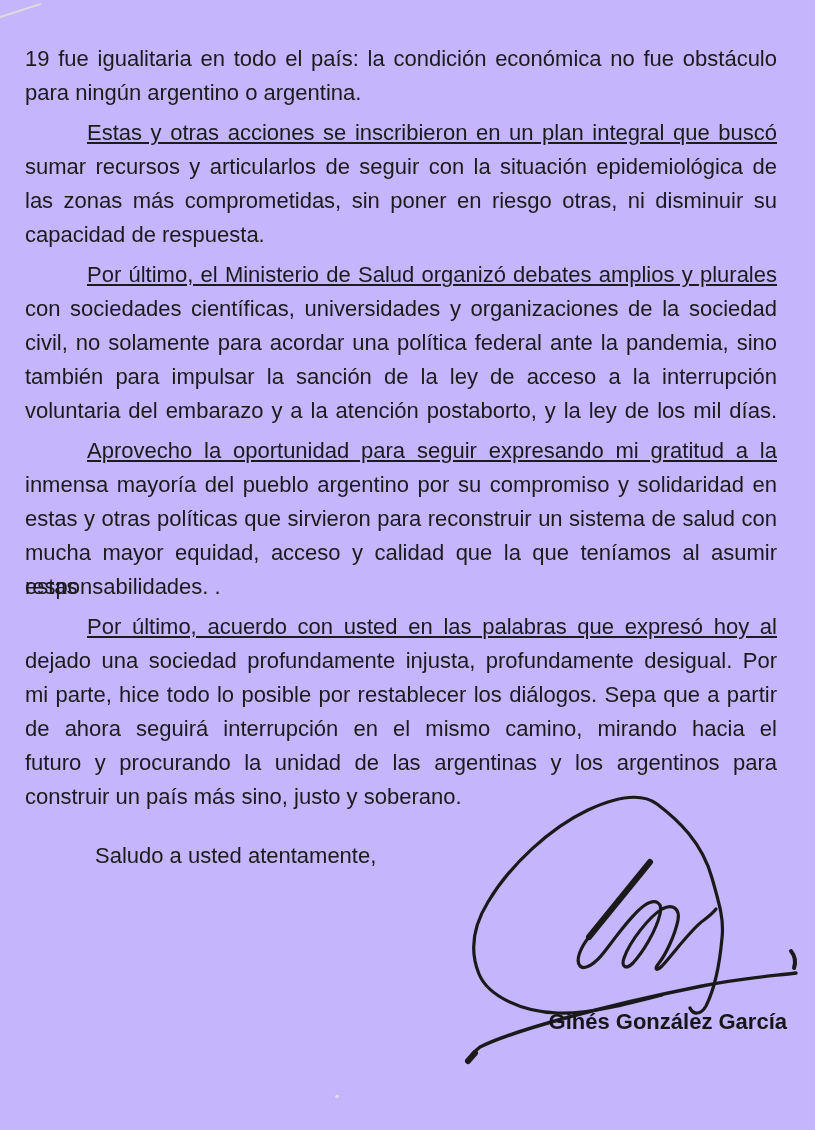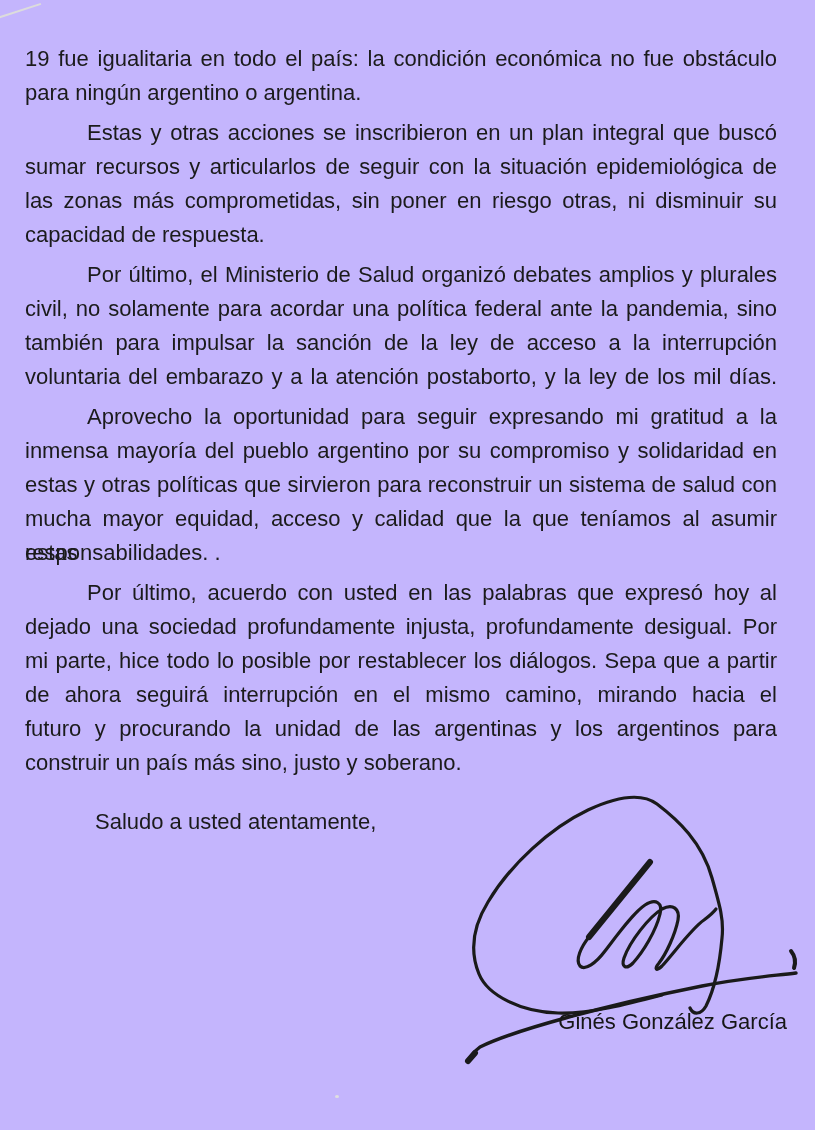--- a/index.html
+++ b/index.html
@@ -24,21 +24,21 @@
     font-size: 22px;
     line-height: 34px;
     height: 34px;
     text-align: justify;
     text-align-last: justify;
     text-justify: inter-word;
     letter-spacing: 0px;
     white-space: normal;
   }
   .line.last { text-align-last: left; }
-  .line.first { text-indent: 62px; }
+  .line.first { text-indent: 62px; text-decoration: underline; }
   .closing {
     font-size: 22px;
     line-height: 34px;
     margin-top: 25px;
     text-indent: 70px;
     text-align: left;
   }
   .signature-svg {
     position: absolute;
     left: 450px;
@@ -47,20 +47,21 @@
     height: 290px;
   }
   .signer-name {
     position: absolute;
     top: 1009px;
     right: 28px;
     font-size: 22px;
     line-height: 26px;
     color: #161616;
     text-align: right;
+    font-weight: bold;
   }
   .artifact-corner {
     position: absolute;
     left: -4px;
     top: 10px;
     width: 46px;
     height: 2px;
     background: #dcdcdc;
     transform: rotate(-18deg);
   }
@@ -87,20 +88,21 @@
         <div class="line last">para ningún argentino o argentina.</div>
       </div>
       <div class="paragraph">
         <div class="line first">Estas y otras acciones se inscribieron en un plan integral que buscó</div>
         <div class="line">sumar recursos y articularlos de seguir con la situación epidemiológica de</div>
         <div class="line">las zonas más comprometidas, sin poner en riesgo otras, ni disminuir su</div>
         <div class="line last">capacidad de respuesta.</div>
       </div>
       <div class="paragraph">
         <div class="line first">Por último, el Ministerio de Salud organizó debates amplios y plurales</div>
+        <div class="line">con sociedades científicas, universidades y organizaciones de la sociedad</div>
         <div class="line">civil, no solamente para acordar una política federal ante la pandemia, sino</div>
         <div class="line">también para impulsar la sanción de la ley de acceso a la interrupción</div>
         <div class="line">voluntaria del embarazo y a la atención postaborto, y la ley de los mil días.</div>
       </div>
       <div class="paragraph">
         <div class="line first">Aprovecho la oportunidad para seguir expresando mi gratitud a la</div>
         <div class="line">inmensa mayoría del pueblo argentino por su compromiso y solidaridad en</div>
         <div class="line">estas y otras políticas que sirvieron para reconstruir un sistema de salud con</div>
         <div class="line">mucha mayor equidad, acceso y calidad que la que teníamos al asumir estas</div>
         <div class="line last">responsabilidades. .</div>

